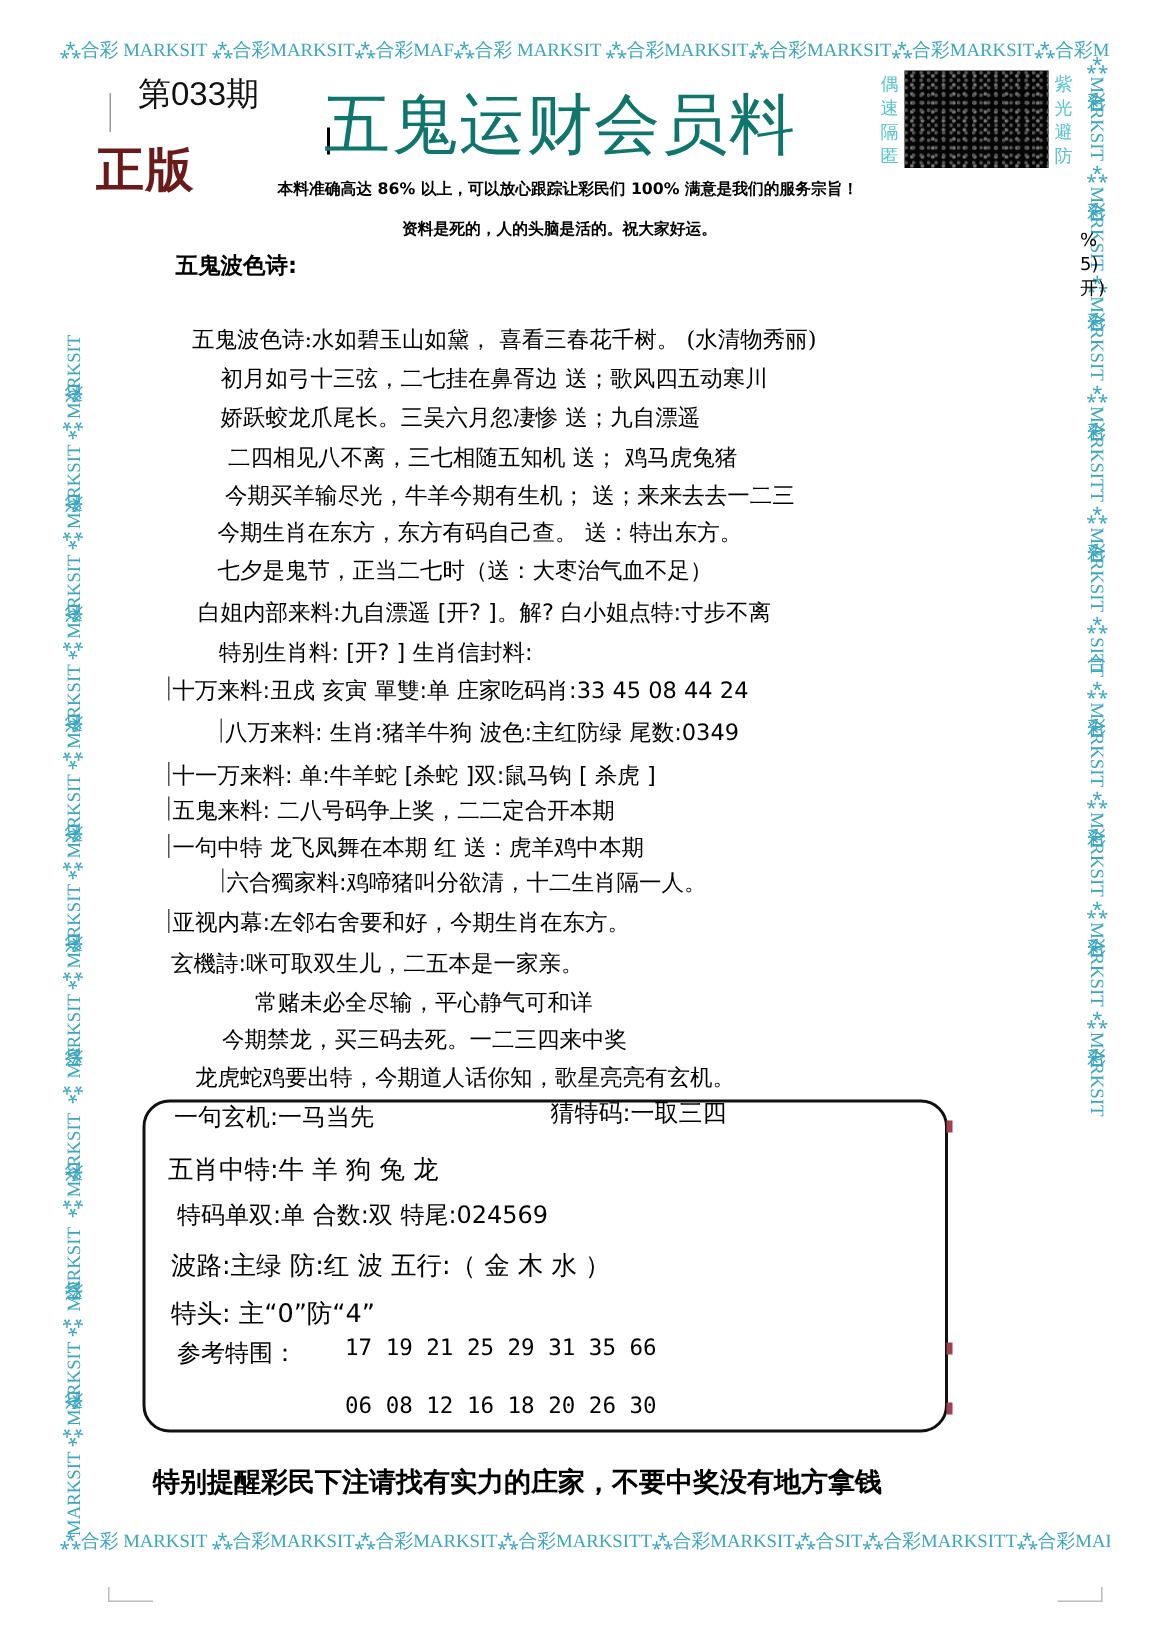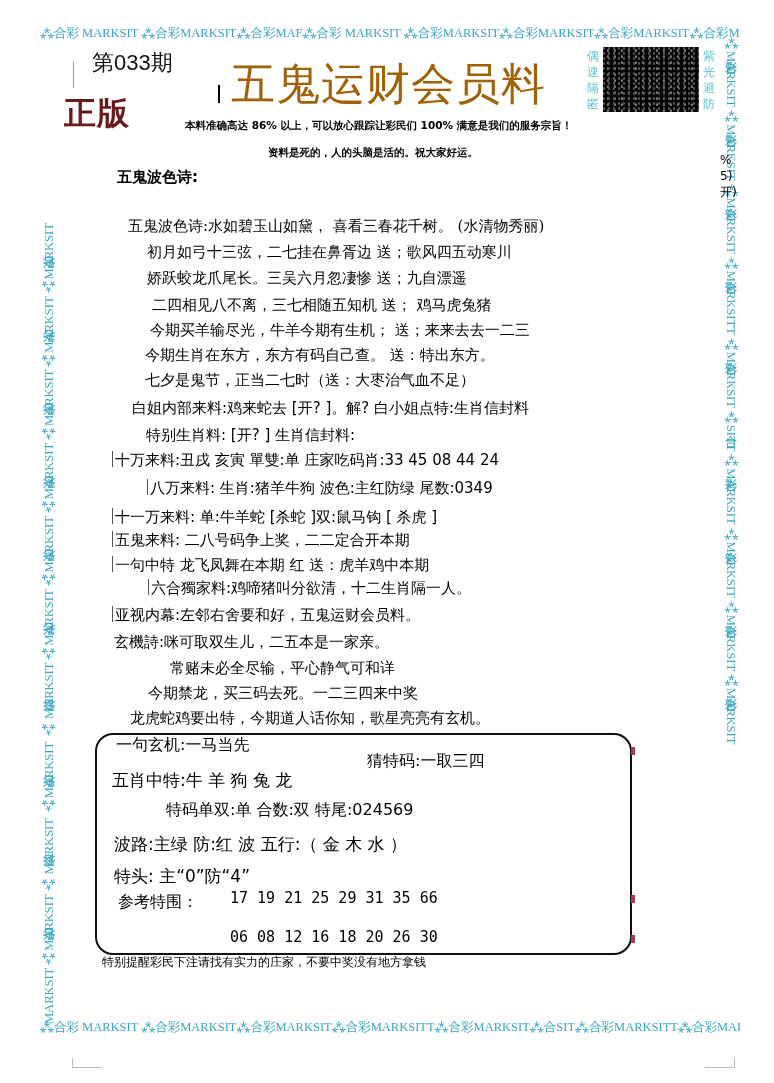--- a/index.html
+++ b/index.html
@@ -25,21 +25,21 @@
 
     .corner-mark { position: absolute; border-color: #bbb; border-style: solid; width: 30px; height: 10px; }
     .corner-bl { left: 72px; top: 1058px; border-width: 0 0 1px 1px; }
     .corner-br { left: 705px; top: 1058px; border-width: 0 1px 1px 0; }
 
     .issue { position: absolute; left: 92px; top: 48px; font-family: "Liberation Sans", sans-serif; font-size: 22px; color: #111; }
     .issue-bar { position: absolute; left: 73px; top: 62px; width: 1px; height: 26px; background: #999; }
     .genuine { position: absolute; left: 64px; top: 92px; font-family: "Liberation Serif", serif; font-size: 32px; color: #6b1a1a; font-weight: bold; letter-spacing: 1px; }
 
     .title-bar { position: absolute; left: 218px; top: 85px; width: 2px; height: 18px; background: #000; }
-    .title { position: absolute; left: 231px; top: 56px; font-family: "DejaVu Serif", serif; font-size: 44px; color: #a16207; letter-spacing: 1px; line-height: 56px; }
+    .title { position: absolute; left: 216px; top: 56px; font-family: "DejaVu Serif", serif; font-size: 44px; color: #0f766e; letter-spacing: 1px; line-height: 56px; }
 
     .slogan1 { position: absolute; left: 185px; top: 119px; font-size: 10.5px; font-weight: bold; }
     .slogan2 { position: absolute; left: 268px; top: 146px; font-size: 10.5px; font-weight: bold; }
 
     .qr { position: absolute; left: 603px; top: 47px; width: 96px; height: 65px; background:
       radial-gradient(circle at 20% 30%, #555 0 1px, transparent 1.5px) 0 0/5px 5px,
       radial-gradient(circle at 70% 60%, #777 0 1px, transparent 1.5px) 0 0/7px 6px,
       #050505; }
     .qr-side { position: absolute; top: 48px; width: 14px; font-size: 12px; color: #54c4d0; line-height: 16px; text-align: center; }
     .qr-left { left: 586px; }
@@ -48,21 +48,21 @@
 
     .line { position: absolute; white-space: nowrap; font-size: 15px; line-height: 20px; }
     .b { font-weight: bold; }
     .mono { font-family: "DejaVu Sans Mono", monospace; font-size: 14px; }
     .serif { font-family: "DejaVu Serif", serif; }
     .lbar::before { content: ""; display: inline-block; width: 1px; height: 16px; background: #555; margin-right: 2px; vertical-align: -2px; }
 
     .box { position: absolute; left: 95px; top: 733px; width: 537px; height: 222px; border: 2px solid #111; border-radius: 18px; }
     .box .dot { position: absolute; right: -5px; width: 4px; height: 8px; background: #a04050; }
 
-    .footer-note { position: absolute; left: 102px; top: 954px; font-size: 12px; font-weight: normal; }
+    .footer-note { position: absolute; left: 102px; top: 976px; font-size: 18px; font-weight: bold; }
   </style>
 </head>
 <body>
 
 <div class="border-top">⁂合彩 MARKSIT ⁂合彩MARKSIT⁂合彩MAF⁂合彩 MARKSIT ⁂合彩MARKSIT⁂合彩MARKSIT⁂合彩MARKSIT⁂合彩MARKSIT⁂合</div>
 <div class="border-bottom">⁂合彩 MARKSIT ⁂合彩MARKSIT⁂合彩MARKSIT⁂合彩MARKSITT⁂合彩MARKSIT⁂合SIT⁂合彩MARKSITT⁂合彩MARKSIT⁂合</div>
 <div class="border-left">MARKSIT⁂合彩MARKSIT⁂合彩 MARKSIT ⁂合彩MARKSIT ⁂合彩 MARKSIT⁂合彩MARKSIT⁂合彩MARKSIT⁂合彩MARKSIT⁂合彩MARKSIT⁂合彩MARKSIT⁂合彩MARKSIT</div>
 <div class="border-right">⁂合彩MARKSIT⁂合彩MARKSIT⁂合彩MARKSIT⁂合彩MARKSITT⁂合彩MARKSIT⁂合SITT⁂合彩MARKSIT⁂合彩MARKSIT⁂合彩MARKSIT⁂合彩MARKSIT</div>
 <div class="corner-mark corner-bl"></div>
 <div class="corner-mark corner-br"></div>
@@ -90,42 +90,42 @@
 
 <div class="line b" style="left:117px; top:167px;">五鬼波色诗:</div>
 <div class="line serif" style="left:128px; top:216px;">五鬼波色诗:水如碧玉山如黛，  喜看三春花千树。     (水清物秀丽)</div>
 <div class="line serif" style="left:147px; top:242px;">初月如弓十三弦，二七挂在鼻胥边 送；歌风四五动寒川</div>
 <div class="line serif" style="left:147px; top:268px;">娇跃蛟龙爪尾长。三吴六月忽凄惨 送；九自漂遥</div>
 <div class="line serif" style="left:152px; top:295px;">二四相见八不离，三七相随五知机   送；  鸡马虎兔猪</div>
 <div class="line serif" style="left:150px; top:320px;">今期买羊输尽光，牛羊今期有生机；    送；来来去去一二三</div>
 <div class="line serif" style="left:145px; top:345px;">今期生肖在东方，东方有码自己查。 送：特出东方。</div>
 <div class="line serif" style="left:145px; top:370px;">七夕是鬼节，正当二七时（送：大枣治气血不足）</div>
 
-<div class="line" style="left:132px; top:398px;">白姐内部来料:鸡来蛇去        [开? ]。解?     白小姐点特:生肖信封料</div>
+<div class="line" style="left:132px; top:398px;">白姐内部来料:九自漂遥        [开? ]。解?     白小姐点特:寸步不离</div>
 <div class="line" style="left:146px; top:425px;">特别生肖料:                  [开? ]   生肖信封料:</div>
 <div class="line lbar" style="left:112px; top:450px;">十万来料:丑戌 亥寅 單雙:单    庄家吃码肖:33  45  08  44  24</div>
 <div class="line lbar" style="left:112px; top:478px;padding-left:35px;">八万来料: 生肖:猪羊牛狗  波色:主红防绿 尾数:0349</div>
 <div class="line lbar" style="left:112px; top:507px;">十一万来料: 单:牛羊蛇 [杀蛇  ]双:鼠马钩 [ 杀虎 ]</div>
 <div class="line lbar" style="left:112px; top:530px;">五鬼来料: 二八号码争上奖，二二定合开本期</div>
 <div class="line lbar" style="left:112px; top:555px;">一句中特 龙飞凤舞在本期   红   送：虎羊鸡中本期</div>
 <div class="line lbar" style="left:112px; top:578px;padding-left:36px;">六合獨家料:鸡啼猪叫分欲清，十二生肖隔一人。</div>
-<div class="line lbar" style="left:112px; top:605px;">亚视内幕:左邻右舍要和好，五鬼运财会员料。</div>
+<div class="line lbar" style="left:112px; top:605px;">亚视内幕:左邻右舍要和好，今期生肖在东方。</div>
 <div class="line" style="left:114px; top:632px;">玄機詩:咪可取双生儿，二五本是一家亲。</div>
 <div class="line" style="left:170px; top:658px;">常赌未必全尽输，平心静气可和详</div>
 <div class="line" style="left:148px; top:683px;">今期禁龙，买三码去死。一二三四来中奖</div>
 <div class="line" style="left:130px; top:708px;">龙虎蛇鸡要出特，今期道人话你知，歌星亮亮有玄机。</div>
 
 <div class="box">
   <span class="dot" style="top:12px"></span>
   <span class="dot" style="top:160px"></span>
   <span class="dot" style="top:200px"></span>
 </div>
 <div class="line" style="left:116px; top:735px; font-size:16px;">一句玄机:一马当先</div>
-<div class="line" style="left:367px; top:751px; font-size:16px;">猜特码:一取三四</div>
+<div class="line" style="left:367px; top:732px; font-size:16px;">猜特码:一取三四</div>
 <div class="line" style="left:112px; top:770px; font-size:17px;">五肖中特:牛 羊 狗 兔 龙</div>
-<div class="line" style="left:118px; top:800px; font-size:16px;margin-left:48px;">特码单双:单  合数:双  特尾:024569</div>
+<div class="line" style="left:118px; top:800px; font-size:16px;">特码单双:单  合数:双  特尾:024569</div>
 <div class="line" style="left:114px; top:834px; font-size:17px;">波路:主绿 防:红  波 五行:（ 金 木  水  ）</div>
 <div class="line" style="left:114px; top:866px; font-size:17px;">特头: 主“0”防“4”</div>
 <div class="line" style="left:118px; top:892px; font-size:16px;">参考特围：</div>
 <div class="line mono" style="left:230px; top:888px; font-size:15px;">17  19  21  25  29  31  35  66</div>
 <div class="line mono" style="left:230px; top:927px; font-size:15px;">06  08  12  16  18  20  26  30</div>
 
 <div class="footer-note">特别提醒彩民下注请找有实力的庄家，不要中奖没有地方拿钱</div>
 
 </body></html>

